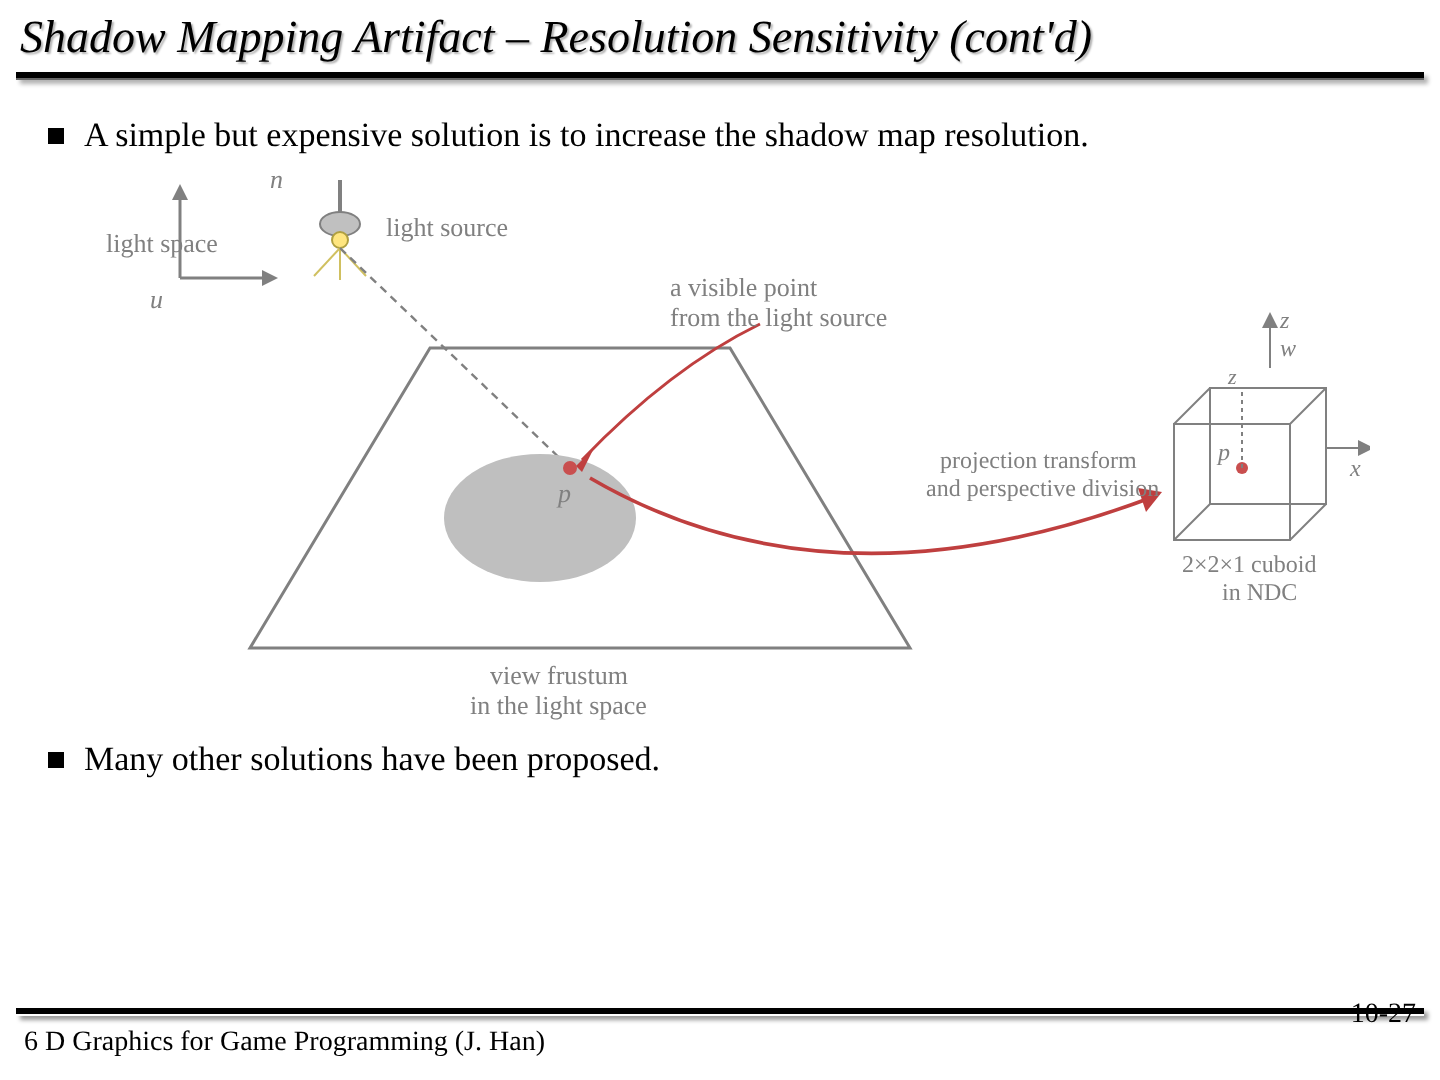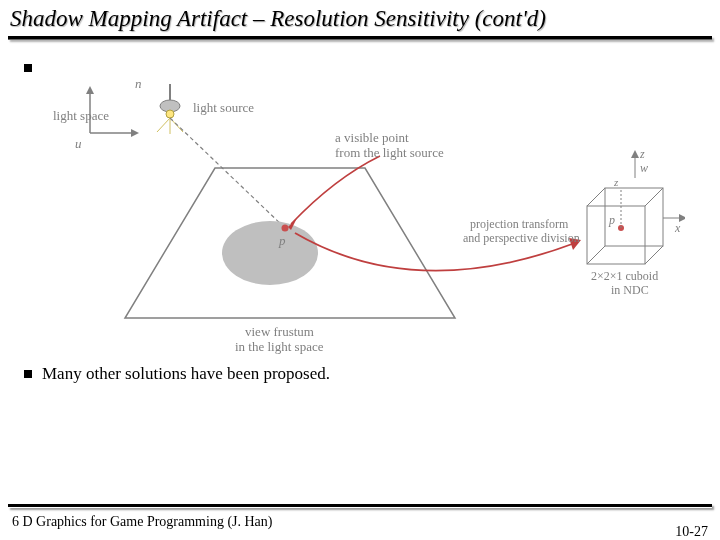--- a/index.html
+++ b/index.html
@@ -52,33 +52,34 @@
     border-top: 3px solid #000;
     box-shadow: 2px 2px 2px rgba(0,0,0,0.4);
   }
   .footer-left {
     position: absolute;
     left: 12px; bottom: 10px;
     font-size: 14px;
   }
   .footer-right {
     position: absolute;
-    right: 12px; bottom: 0;
+    right: 12px; bottom: 24px;
     font-size: 14px;
   }
 </style>
 </head>
 <body>
 
 <div class="title">Shadow Mapping Artifact – Resolution Sensitivity (cont'd)</div>
 <div class="title-rule"></div>
 
 <div class="bullets">
   <div class="bullet">
     <div class="mark"></div>
+    <div>A  simple but expensive solution is to increase the shadow map resolution.</div>
   </div>
 </div>
 
 <div class="figure">
 <svg width="650" height="280" viewBox="0 0 650 280">
 
   <g>
     <line x1="55" y1="55" x2="55" y2="12" stroke="#808080" stroke-width="1.5"></line>
     <polygon points="55,8 51,16 59,16" fill="#808080"></polygon>
     <line x1="55" y1="55" x2="100" y2="55" stroke="#808080" stroke-width="1.5"></line>

